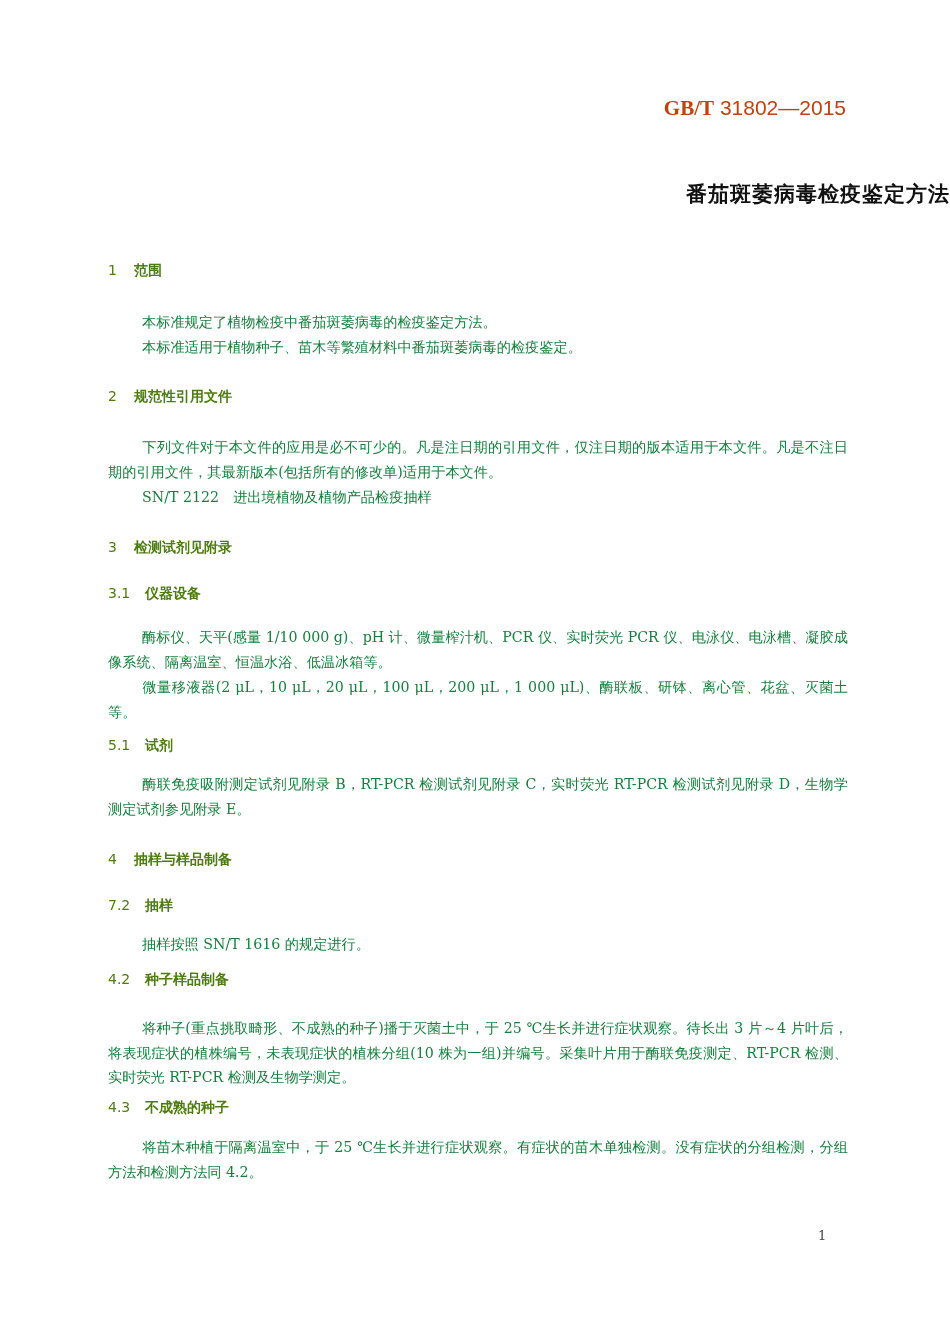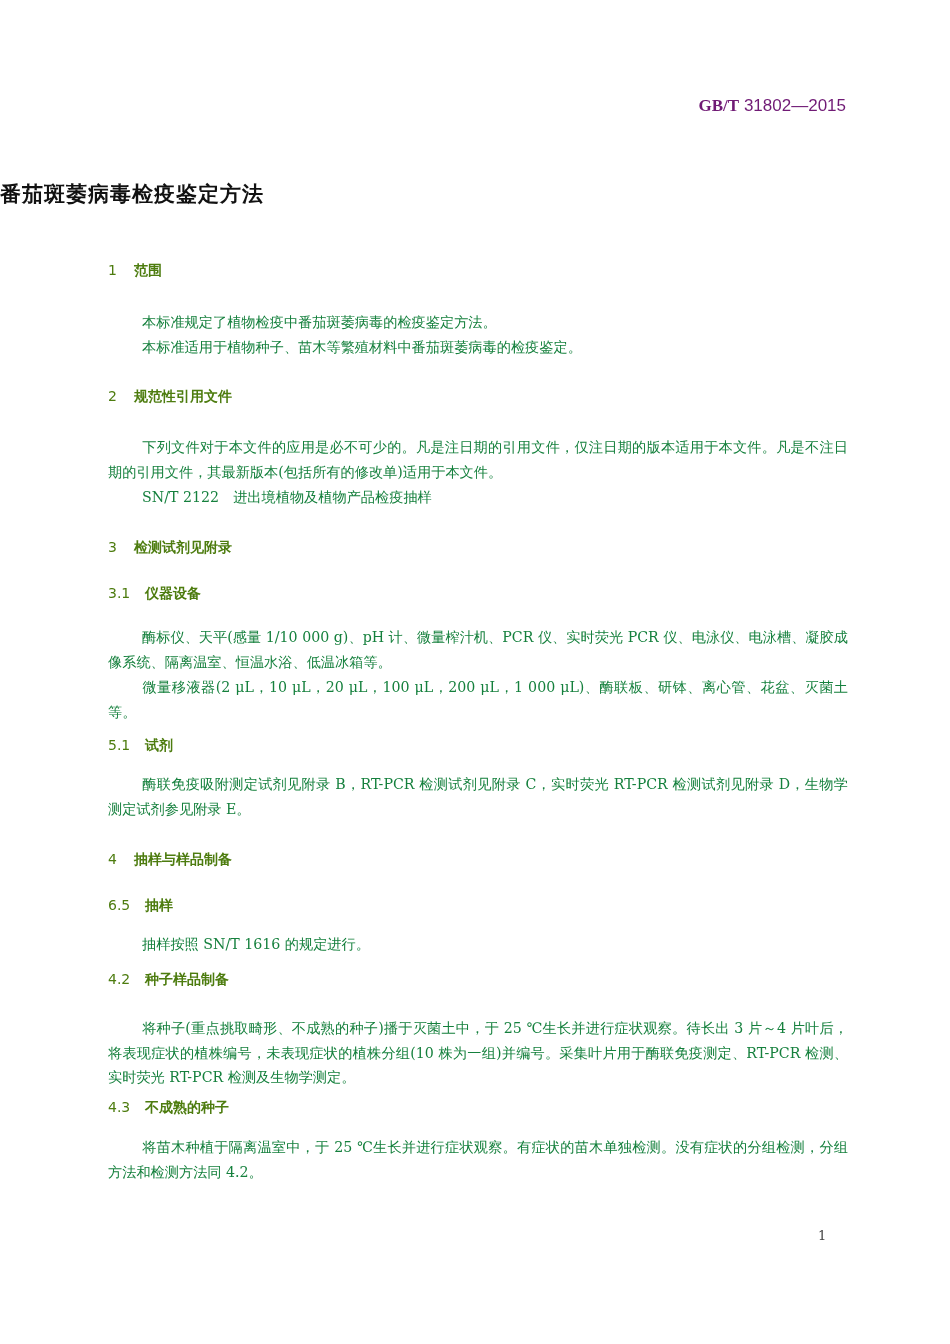--- a/index.html
+++ b/index.html
@@ -1,20 +1,20 @@
 <!DOCTYPE html>
 <html><head>
 <meta charset="utf-8">
 <style>
   html, body { margin: 0; padding: 0; background: #ffffff; }
   body { width: 950px; height: 1344px; position: relative; overflow: hidden;
          font-family: "DejaVu Serif", "Liberation Serif", serif; color: #222; }
-  .std-no { position: absolute; top: 96px; right: 104px; font-size: 17px; font-family: "Liberation Sans", "DejaVu Sans", sans-serif; color: #701a75; text-align: center; }
+  .std-no { position: absolute; top: 96px; right: 104px; font-size: 21px; font-family: "Liberation Sans", "DejaVu Sans", sans-serif; color: #c2410c; text-align: center; }
   .std-no b { font-family: "Liberation Serif", serif; font-weight: bold; }
-  .title { position: absolute; top: 180px; left: 0; width: 950px; text-align: left; font-size: 21px;
+  .title { position: absolute; top: 180px; left: 0; width: 950px; text-align: right; font-size: 21px;
            font-family: "DejaVu Sans", sans-serif; font-weight: bold; letter-spacing: 1px; color: #111; }
   .h { position: absolute; left: 108px; font-family: "DejaVu Sans", sans-serif; font-weight: bold; font-size: 14px; color: #4d7c0f; }
   .h .num { display: inline-block; font-weight: normal; }
   .h1 .num { width: 26px; }
   .h2 .num { width: 37px; }
   .p { position: absolute; left: 108px; width: 740px; font-size: 14.2px; line-height: 24.5px; text-align: justify; color: #15803d; }
   .p .ind { display: inline-block; width: 34px; }
   .pageno { position: absolute; top: 1228px; left: 818px; font-size: 13px; color: #444; }
 </style>
 </head>
@@ -36,21 +36,21 @@
 
 <div class="h h2" style="top:585px"><span class="num">3.1</span><span>仪器设备</span></div>
 <div class="p" style="top:625px"><span class="ind"></span><span>酶标仪、天平(感量 1/10 000 g)、pH 计、微量榨汁机、PCR 仪、实时荧光 PCR 仪、电泳仪、电泳槽、凝胶成像系统、隔离温室、恒温水浴、低温冰箱等。</span></div>
 <div class="p" style="top:675px"><span class="ind"></span><span>微量移液器(2 μL，10 μL，20 μL，100 μL，200 μL，1 000 μL)、酶联板、研钵、离心管、花盆、灭菌土等。</span></div>
 
 <div class="h h2" style="top:737px"><span class="num">5.1</span><span>试剂</span></div>
 <div class="p" style="top:772px"><span class="ind"></span><span>酶联免疫吸附测定试剂见附录 B，RT-PCR 检测试剂见附录 C，实时荧光 RT-PCR 检测试剂见附录 D，生物学测定试剂参见附录 E。</span></div>
 
 <div class="h h1" style="top:851px"><span class="num">4</span><span>抽样与样品制备</span></div>
 
-<div class="h h2" style="top:897px"><span class="num">6.5</span><span>抽样</span></div>
+<div class="h h2" style="top:897px"><span class="num">7.2</span><span>抽样</span></div>
 <div class="p" style="top:932px"><span class="ind"></span><span>抽样按照 SN/T 1616 的规定进行。</span></div>
 
 <div class="h h2" style="top:971px"><span class="num">4.2</span><span>种子样品制备</span></div>
 <div class="p" style="top:1016px"><span class="ind"></span><span>将种子(重点挑取畸形、不成熟的种子)播于灭菌土中，于 25 ℃生长并进行症状观察。待长出 3 片～4 片叶后，将表现症状的植株编号，未表现症状的植株分组(10 株为一组)并编号。采集叶片用于酶联免疫测定、RT-PCR 检测、实时荧光 RT-PCR 检测及生物学测定。</span></div>
 
 <div class="h h2" style="top:1099px"><span class="num">4.3</span><span>不成熟的种子</span></div>
 <div class="p" style="top:1135px"><span class="ind"></span><span>将苗木种植于隔离温室中，于 25 ℃生长并进行症状观察。有症状的苗木单独检测。没有症状的分组检测，分组方法和检测方法同 4.2。</span></div>
 
 <div class="pageno">1</div>
 

